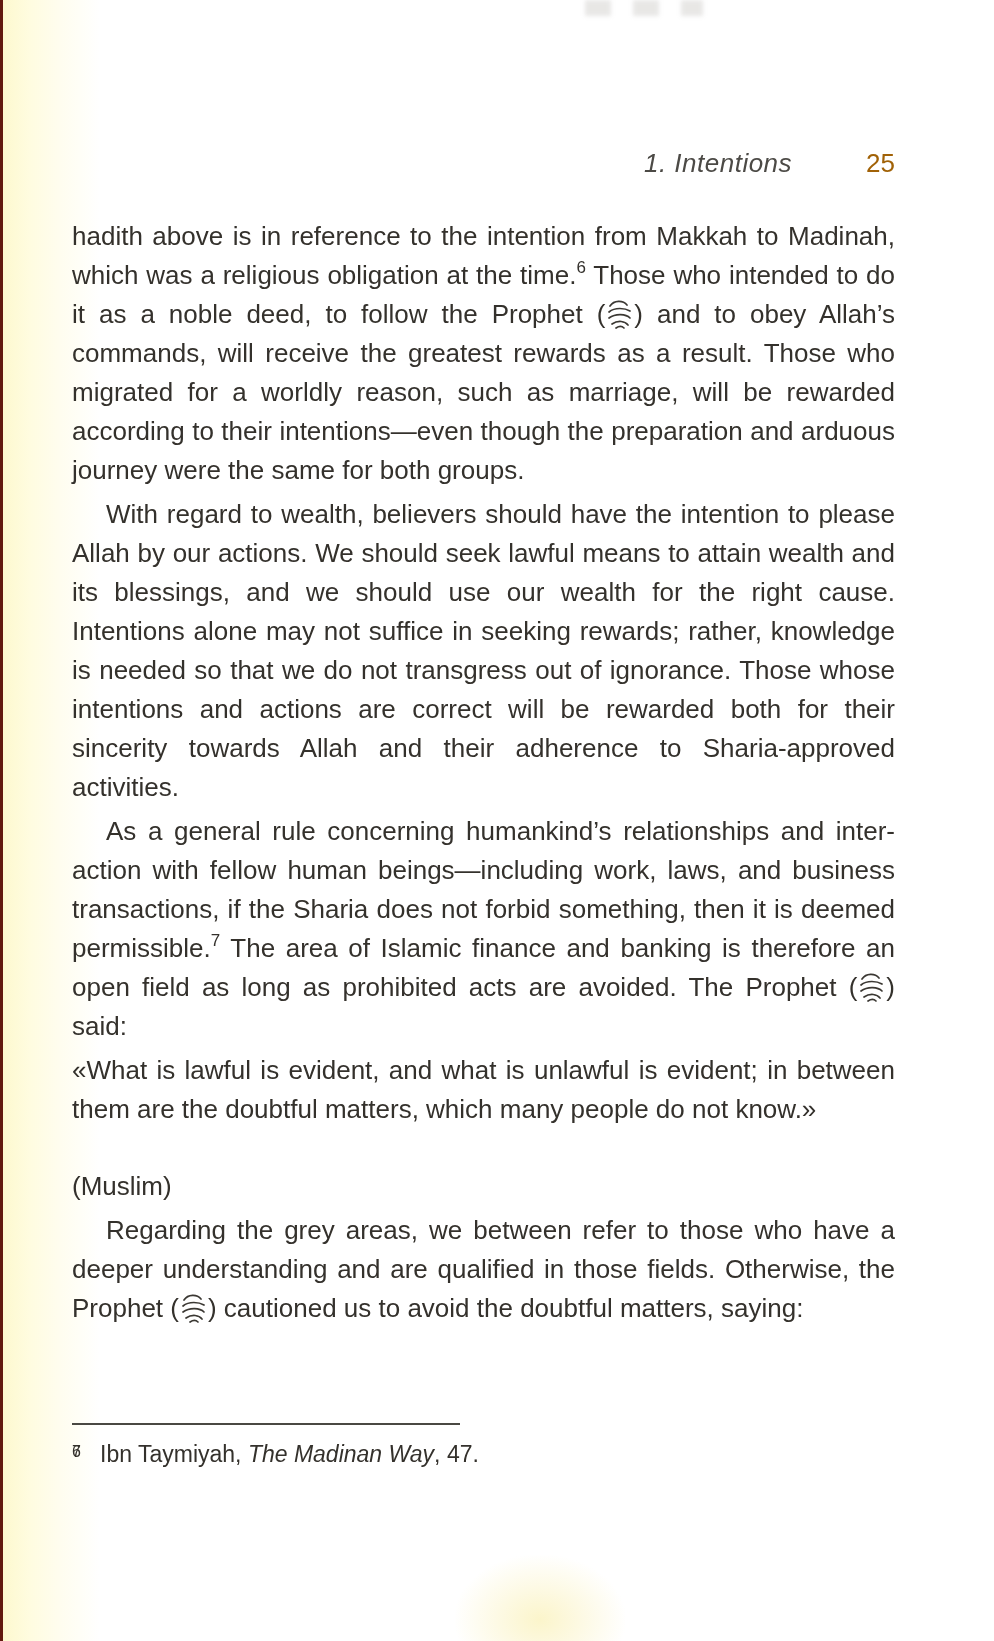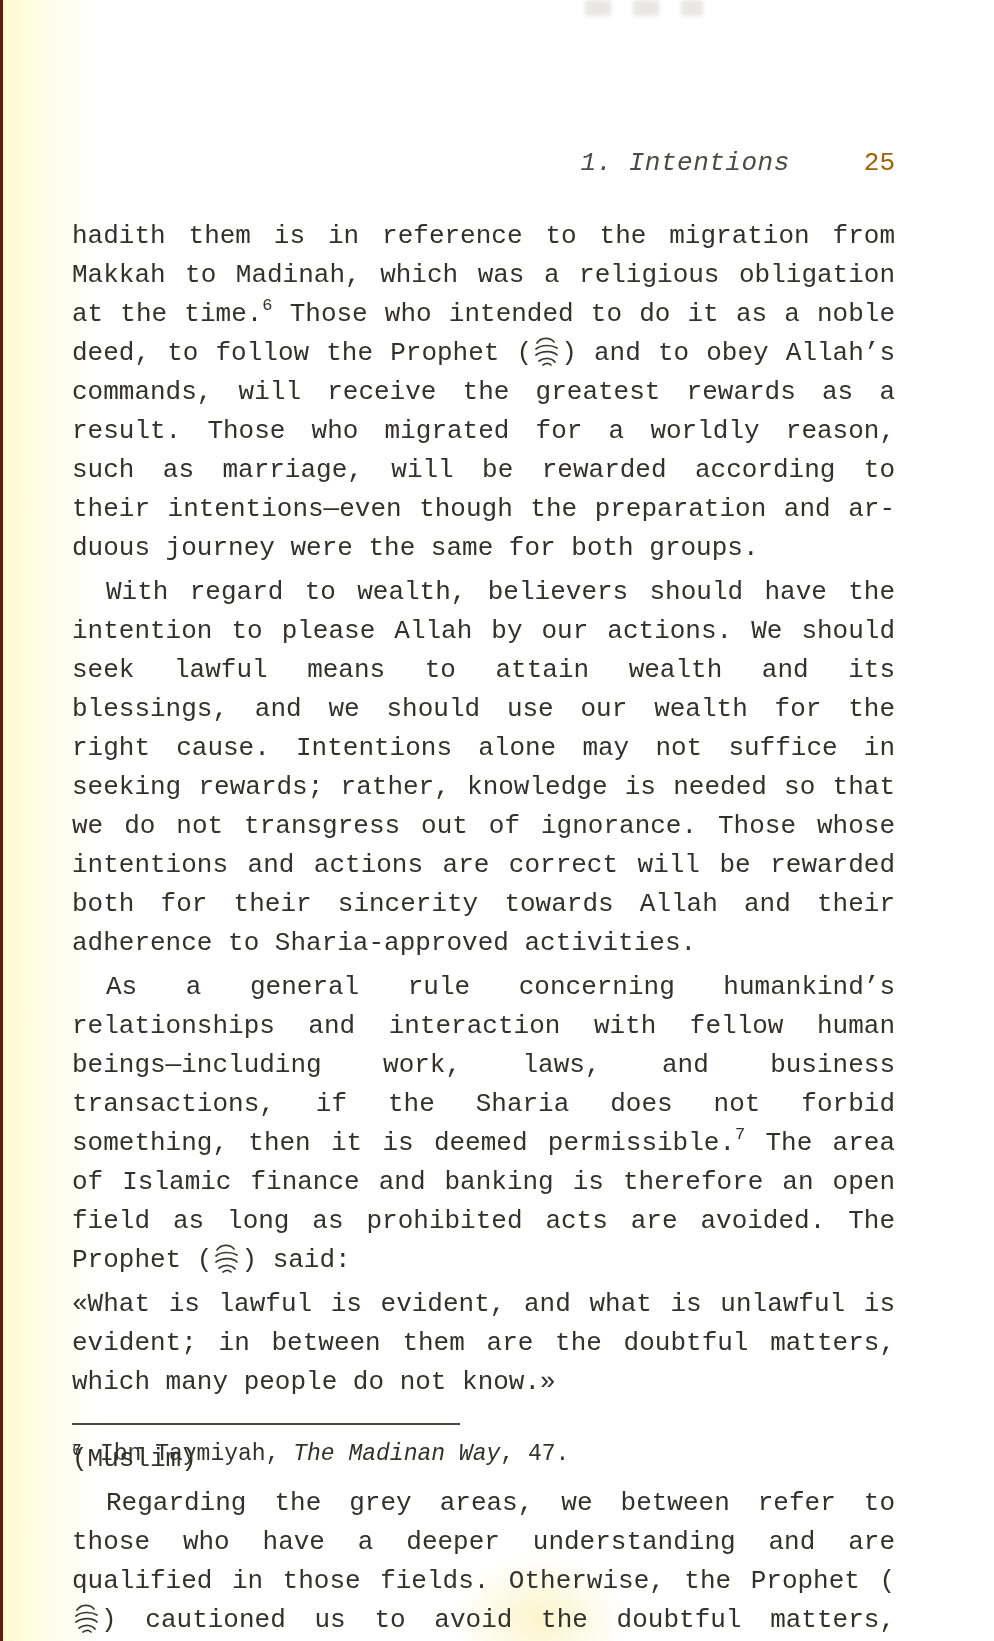--- a/index.html
+++ b/index.html
@@ -1,21 +1,21 @@
 <!DOCTYPE html>
 <html><head>
 <meta charset="utf-8">
 <style>
   html, body { margin: 0; padding: 0; background: #e9e9e9; }
   .page {
     position: relative;
     width: 994px;
     height: 1641px;
     background: #ffffff;
-    font-family: Liberation Mono, monospace;
+    font-family: Liberation Sans, sans-serif;
     color: #34312c;
     overflow: hidden;
   }
   
   .gutter {
     position: absolute; left: 0; top: 0; width: 110px; height: 100%;
     background: linear-gradient(90deg, #fdf8cd 0px, #fffce0 30px, #fffdef 60px, #ffffff 100px);
   }
   .spine-edge {
     position: absolute; left: 0; top: 0; width: 3px; height: 100%;
@@ -79,21 +79,21 @@
   <div class="stain-bottom"></div>
 
   <div class="header">
     <span class="running-head">1. Intentions</span>
     <span class="page-number">25</span>
   </div>
 
   <div class="body-text">
 
     <p class="para">
-      <span>hadith them is in reference to the migration from Makkah to Madinah, which was a religious obligation at the time.</span><sup class="fnref">6</sup><span> Those who intended to do it as a noble deed, to follow the Prophet (</span><span class="pbuh"><svg viewBox="0 0 27 32" aria-hidden="true">
+      <span>hadith above is in reference to the intention from Makkah to Madinah, which was a religious obligation at the time.</span><sup class="fnref">6</sup><span> Those who intended to do it as a noble deed, to follow the Prophet (</span><span class="pbuh"><svg viewBox="0 0 27 32" aria-hidden="true">
             <path d="M4 8 C8 2, 17 2, 21 7"></path>
             <path d="M3 14 C9 9, 19 10, 24 13"></path>
             <path d="M3 20 C10 15, 20 16, 24 20"></path>
             <path d="M6 26 C12 22, 19 23, 22 27"></path>
             <path d="M10 30 C13 28, 16 28, 18 30"></path>
           </svg></span><span>) and to obey Allah’s commands, will receive the greatest rewards as a result. Those who migrated for a worldly reason, such as marriage, will be rewarded according to their intentions—even though the preparation and ar­duous journey were the same for both groups.</span>
     </p>
 
     <p class="para indent">
       <span>With regard to wealth, believers should have the intention to please Allah by our actions. We should seek lawful means to attain wealth and its blessings, and we should use our wealth for the right cause. Intentions alone may not suffice in seeking rewards; rather, knowl­edge is needed so that we do not transgress out of ignorance. Those whose intentions and actions are correct will be rewarded both for their sincerity towards Allah and their adherence to Sharia-approved activities.</span>

